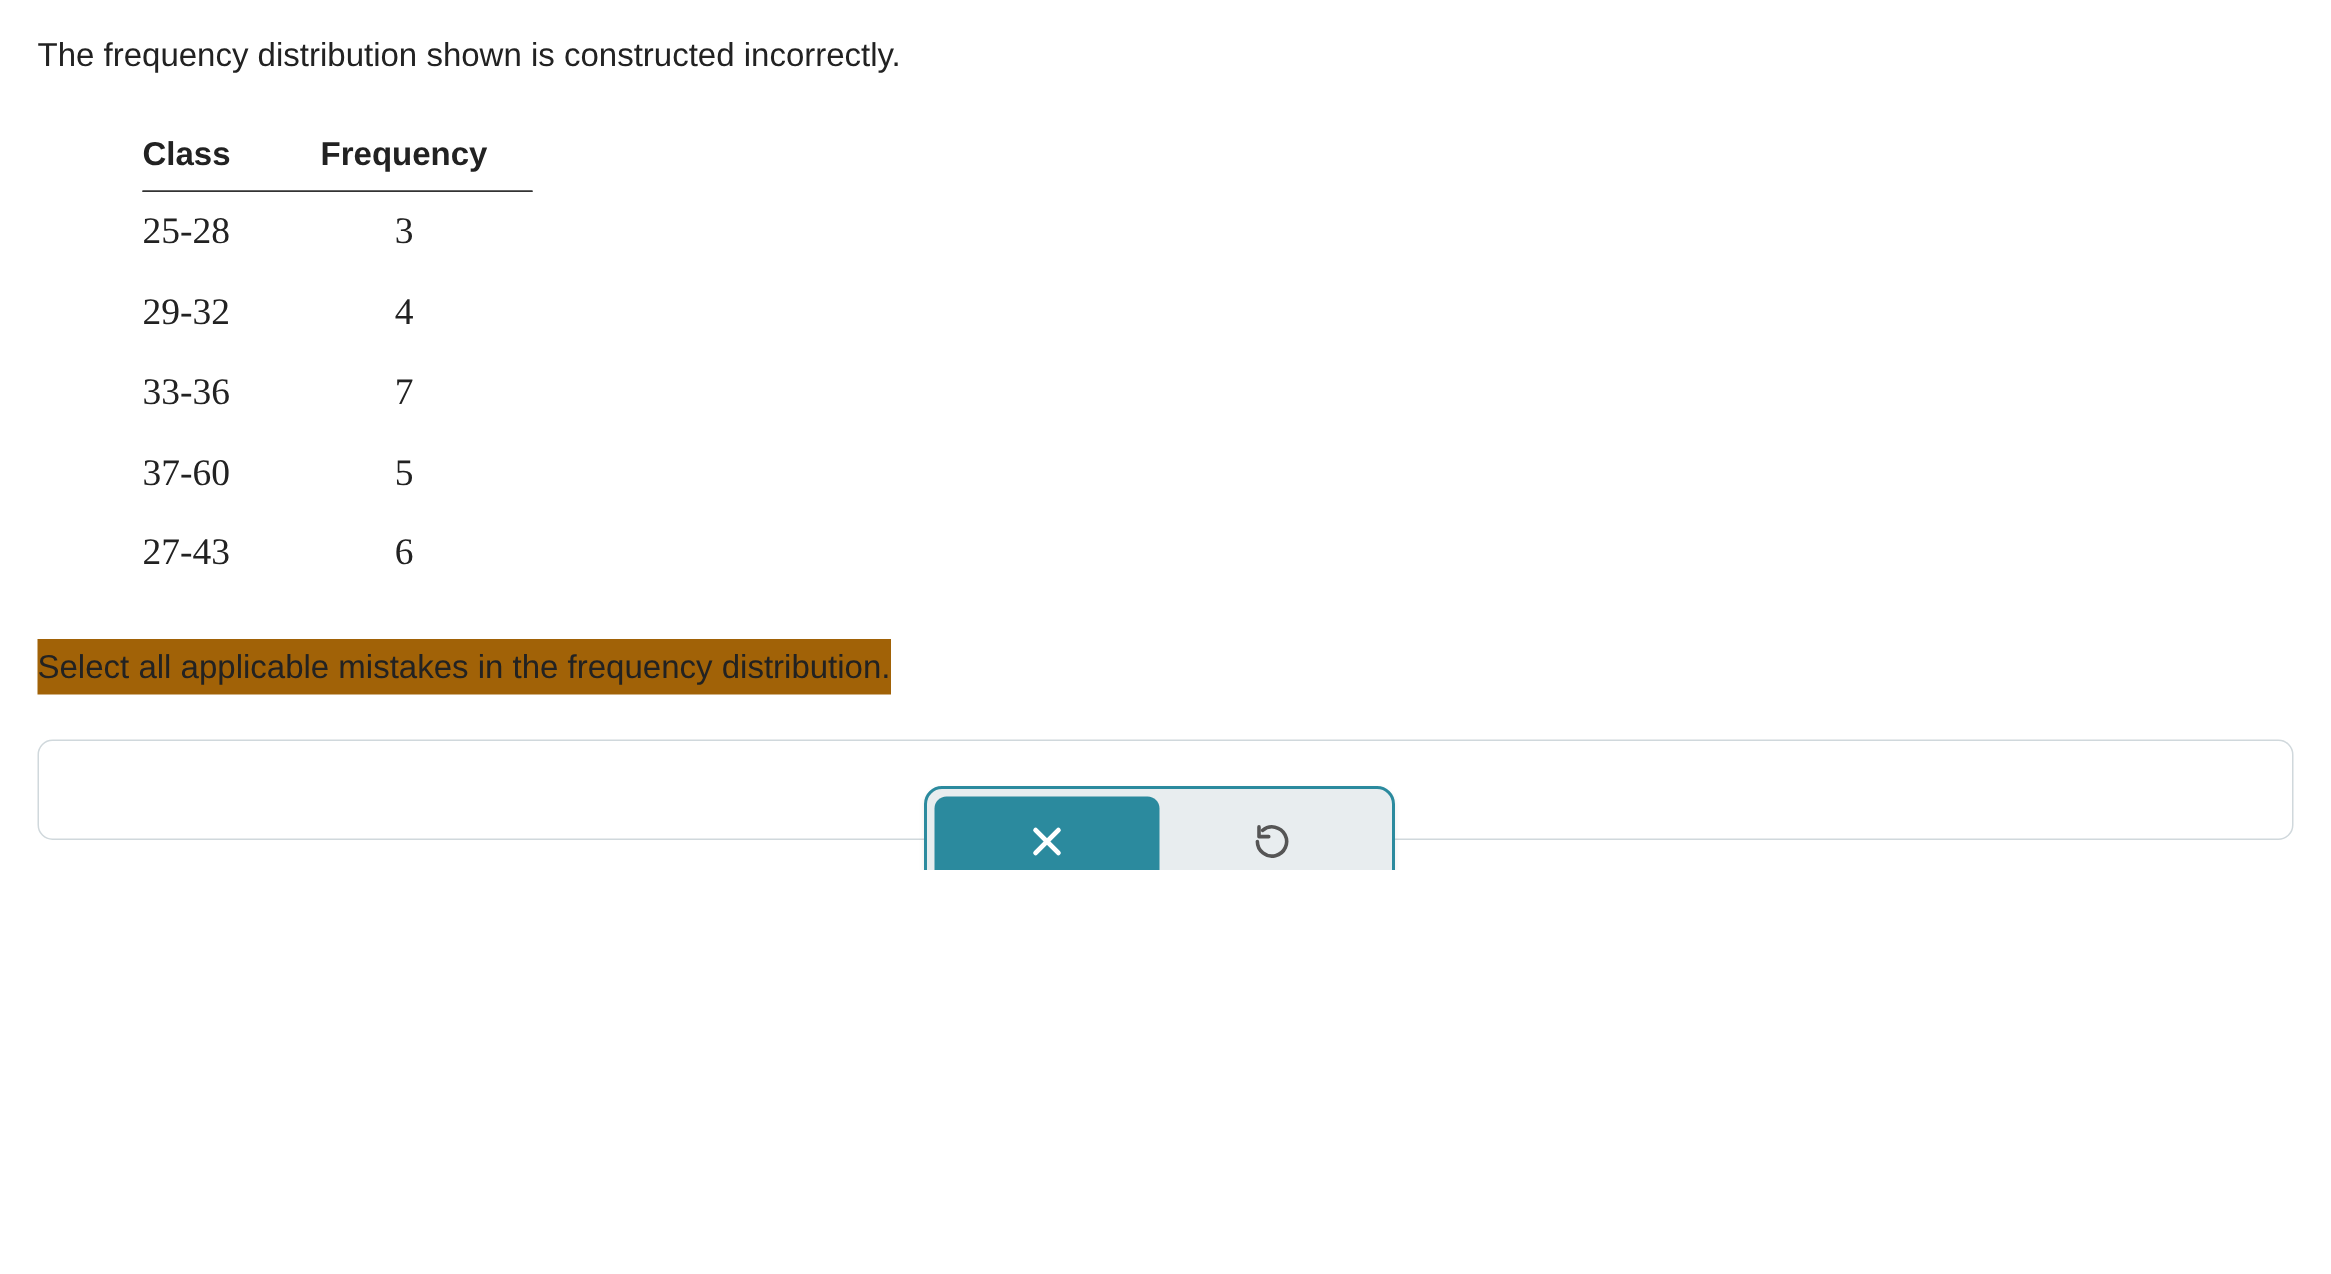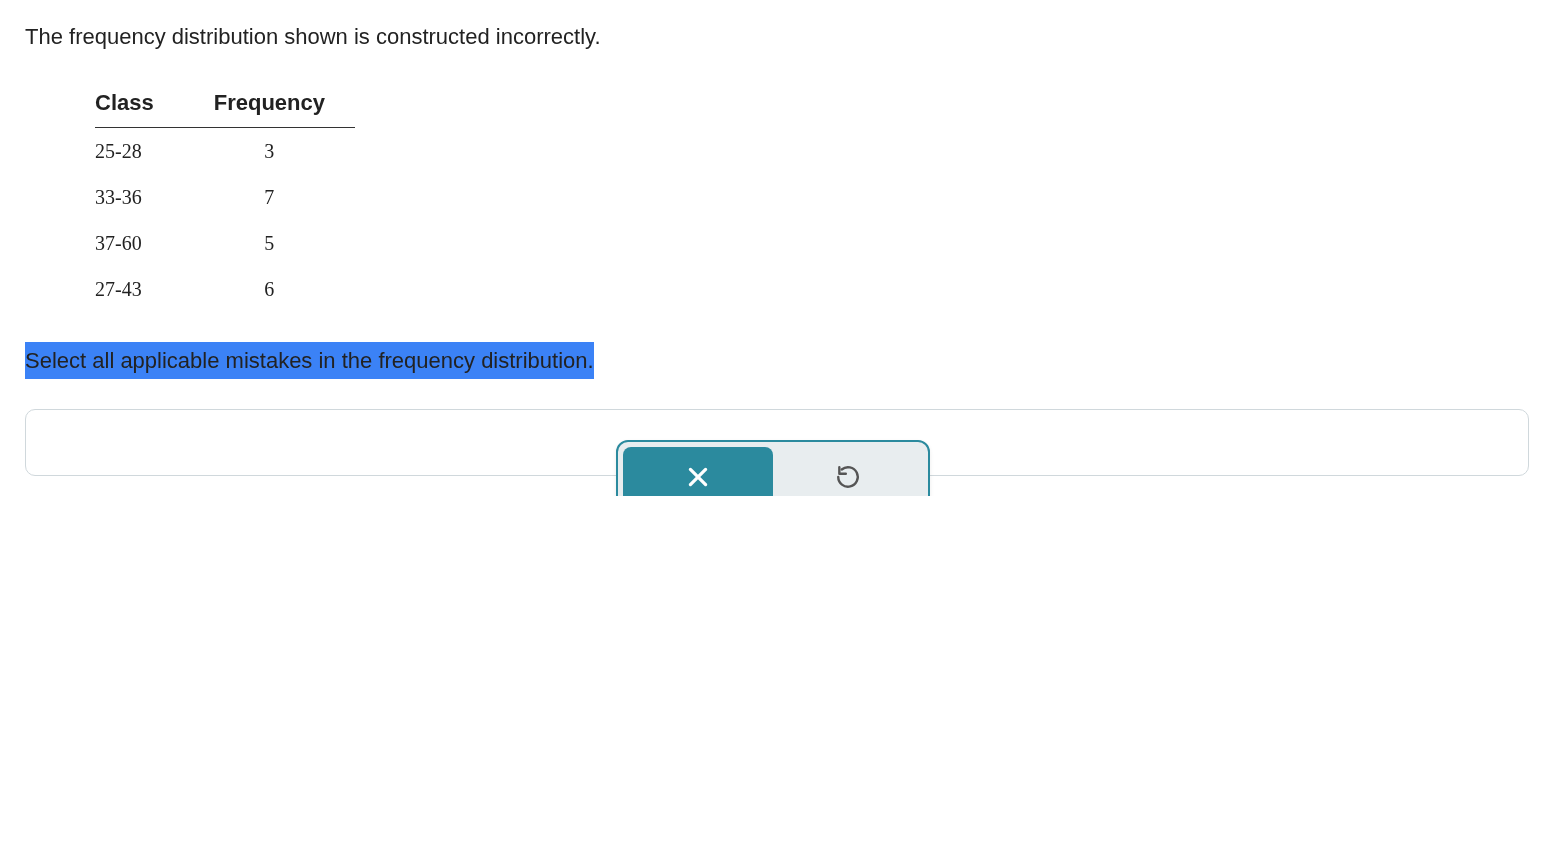--- a/index.html
+++ b/index.html
@@ -29,29 +29,29 @@
       border-bottom: 1.5px solid #333;
       font-family: Liberation Sans, sans-serif;
     }
     .freq-table th:nth-child(2) {
       padding-left: 30px;
       padding-right: 30px;
     }
     .freq-table td {
       padding: 8px 30px 8px 0;
       font-family: 'Times New Roman', Times, serif;
-      font-size: 20px;
+      font-size: 25px;
     }
     .freq-table td:nth-child(2) {
       text-align: center;
       padding-left: 30px;
       padding-right: 30px;
     }
     .instruction-text {
-      background: #3b82f6;
+      background: #a16207;
       display: inline-block;
       padding: 2px 0;
       margin-bottom: 30px;
     }
     .answer-box {
       border: 1px solid #d0d8dc;
       border-radius: 10px;
       padding: 35px 40px 30px 40px;
       position: relative;
     }
@@ -127,20 +127,24 @@
       <th>Class</th>
       <th>Frequency</th>
     </tr>
   </thead>
   <tbody>
     <tr>
       <td>25-28</td>
       <td>3</td>
     </tr>
     <tr>
+      <td>29-32</td>
+      <td>4</td>
+    </tr>
+    <tr>
       <td>33-36</td>
       <td>7</td>
     </tr>
     <tr>
       <td>37-60</td>
       <td>5</td>
     </tr>
     <tr>
       <td>27-43</td>
       <td>6</td>

